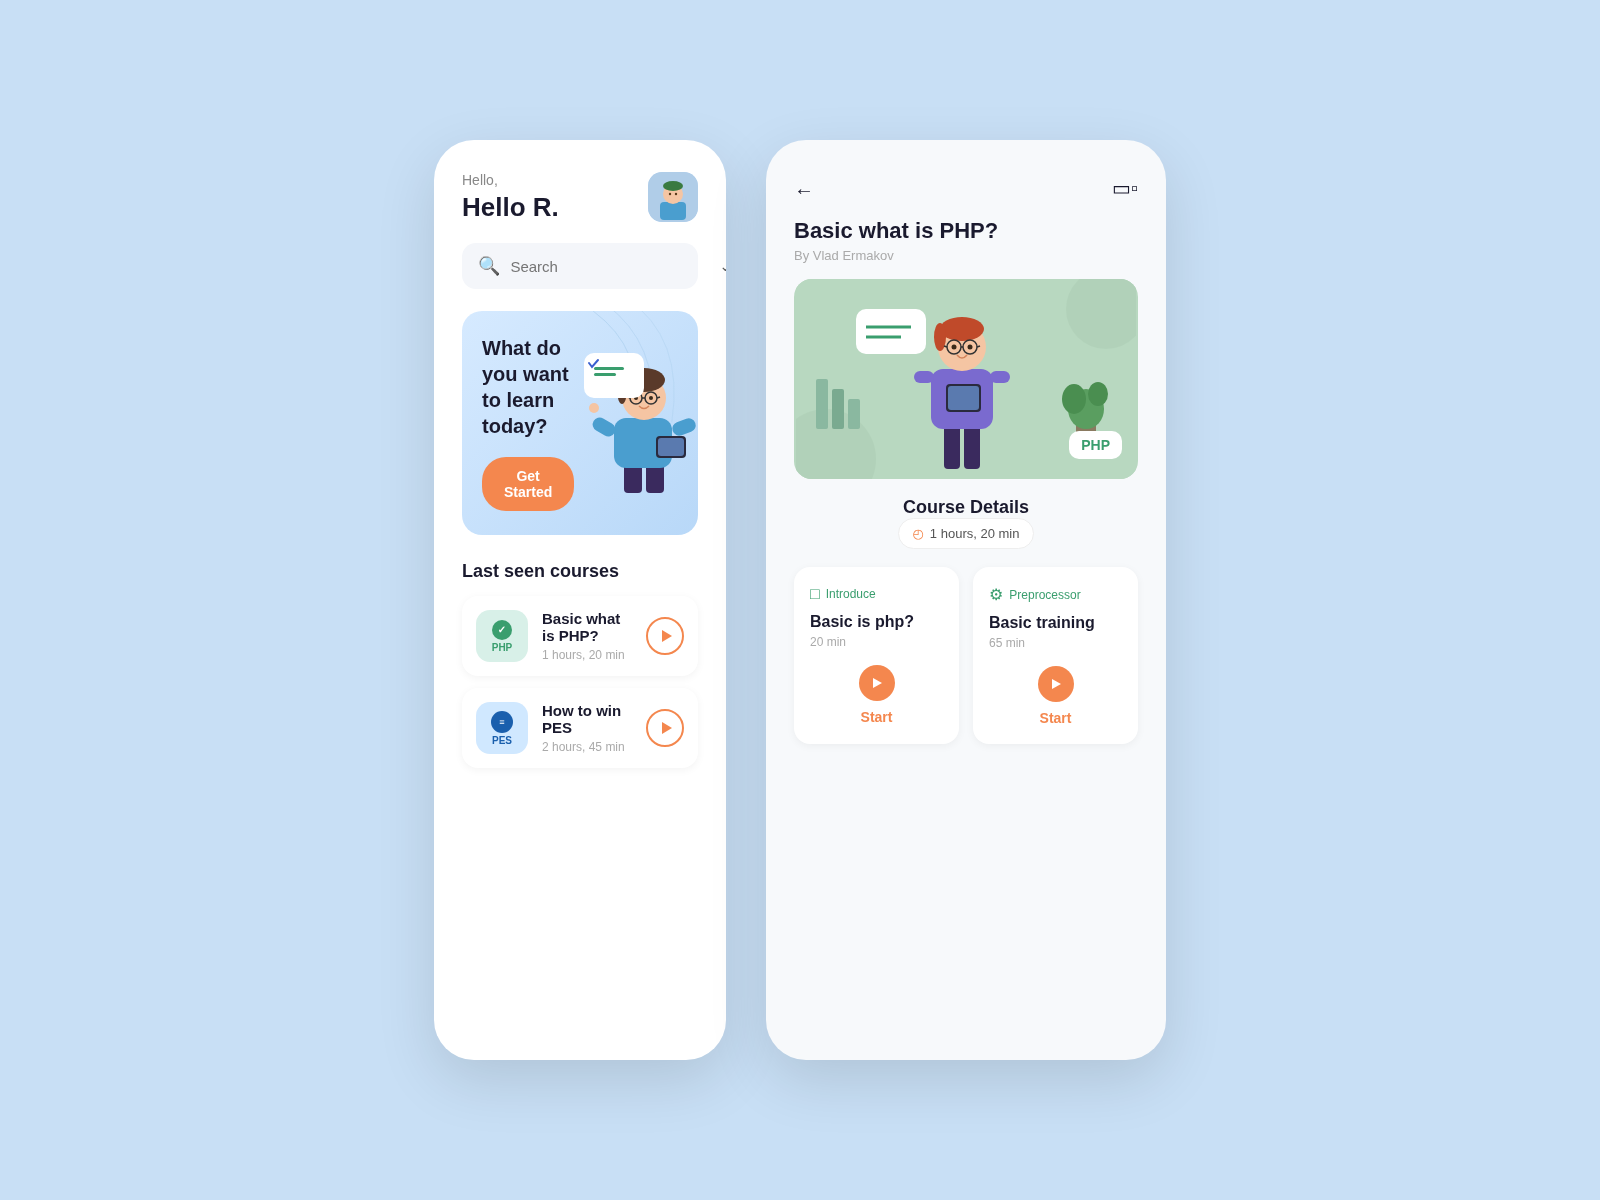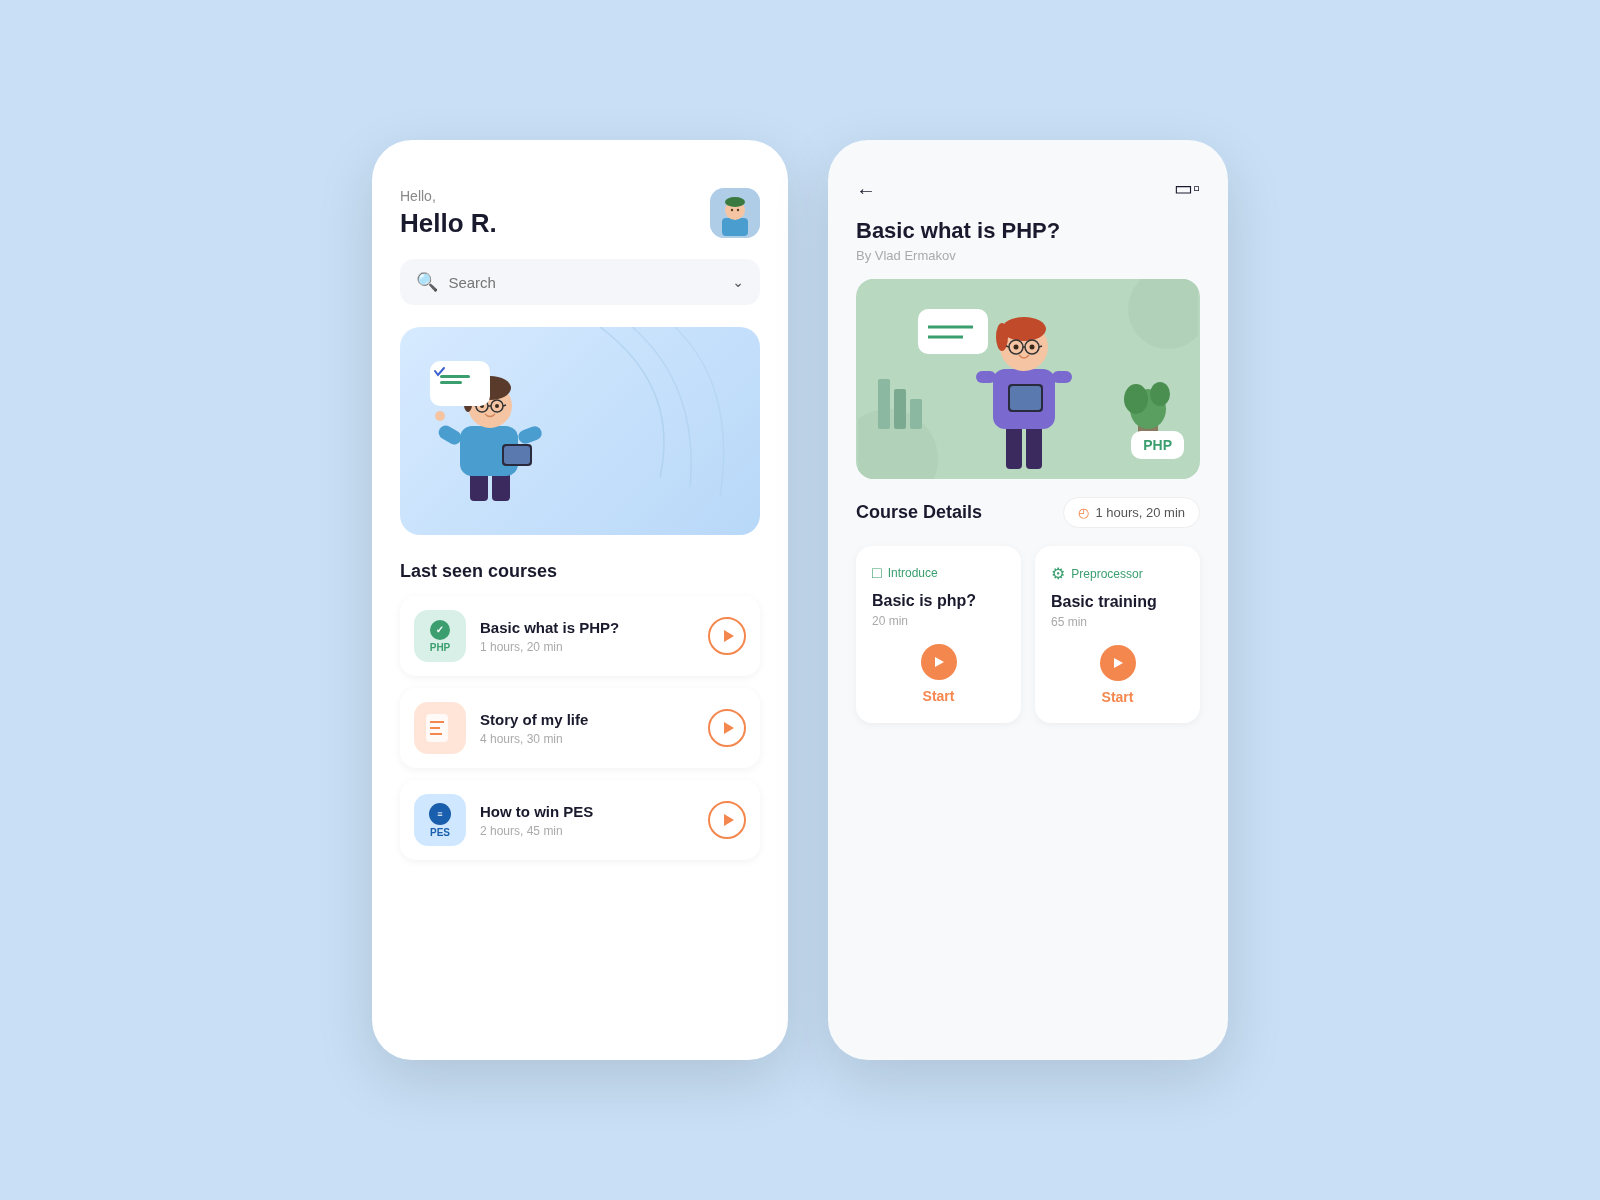--- a/index.html
+++ b/index.html
@@ -17,23 +17,23 @@
 
     
     .phone {
       background: #fff;
       border-radius: 40px;
       box-shadow: 0 20px 60px rgba(0,0,0,0.12);
       overflow: hidden;
       position: relative;
     }
     .phone-left {
-      width: 416px;
+      width: 292px;
       height: 920px;
-      padding: 48px 28px 28px;
+      padding: 32px 28px 28px;
     }
     .phone-right {
       width: 400px;
       height: 920px;
       padding: 36px 28px 28px;
       background: #f7f9fb;
     }
 
     
     .header-row {
@@ -259,20 +259,21 @@
     }
     .course-description strong {
       color: #1a1a2e;
       font-weight: 700;
     }
     .details-row {
       display: flex;
       align-items: center;
       justify-content: space-between;
       margin-bottom: 18px;
+      flex-direction: column;
     }
     .details-label {
       font-size: 18px;
       font-weight: 800;
       color: #1a1a2e;
     }
     .duration-badge {
       display: flex;
       align-items: center;
       gap: 6px;
@@ -439,20 +440,24 @@
     <span class="chevron-icon">⌄</span>
   </div>
 
   <div class="banner">
 
     <svg class="banner-lines" viewBox="0 0 360 180" xmlns="http://www.w3.org/2000/svg">
       <path d="M 200 0 Q 280 60 260 150" stroke="#a0c8e8" stroke-width="1.5" fill="none" opacity="0.5"></path>
       <path d="M 220 -10 Q 300 50 290 160" stroke="#a0c8e8" stroke-width="1.5" fill="none" opacity="0.4"></path>
       <path d="M 250 -20 Q 340 40 320 170" stroke="#a0c8e8" stroke-width="1.5" fill="none" opacity="0.3"></path>
     </svg>
+    <div class="banner-content">
+      <div class="banner-title">What do you want to learn today?</div>
+      <button class="get-started-btn">Get Started</button>
+    </div>
 
     <div class="banner-illustration">
 
       <svg width="60" height="45" style="position:absolute;top:10px;left:10px;z-index:2;">
         <rect width="60" height="45" rx="10" fill="#fff" filter="url(#shadow)"></rect>
         <rect x="10" y="14" width="30" height="3" rx="1.5" fill="#3a9e6e"></rect>
         <rect x="10" y="20" width="22" height="3" rx="1.5" fill="#3a9e6e"></rect>
         <polyline points="5,10 8,14 14,7" stroke="#3a5fcf" stroke-width="2" fill="none" stroke-linecap="round"></polyline>
       </svg>
 
@@ -502,39 +507,20 @@
     </div>
     <div class="course-info">
       <div class="course-name">Basic what is PHP?</div>
       <div class="course-duration">1 hours, 20 min</div>
     </div>
     <div class="play-btn-circle">
       <div class="play-triangle"></div>
     </div>
   </div>
 
-  <div class="course-card">
-    <div class="course-thumb story-thumb">
-      <div class="story-thumb-inner">
-        <svg width="36" height="36" viewBox="0 0 36 36">
-          <rect x="4" y="4" width="22" height="28" rx="4" fill="#fff" opacity="0.8"></rect>
-          <line x1="8" y1="12" x2="22" y2="12" stroke="#f4874e" stroke-width="2"></line>
-          <line x1="8" y1="18" x2="18" y2="18" stroke="#f4874e" stroke-width="2"></line>
-          <line x1="8" y1="24" x2="20" y2="24" stroke="#f4874e" stroke-width="2"></line>
-        </svg>
-      </div>
-    </div>
-    <div class="course-info">
-      <div class="course-name">Story of my life</div>
-      <div class="course-duration">4 hours, 30 min</div>
-    </div>
-    <div class="play-btn-circle">
-      <div class="play-triangle"></div>
-    </div>
-  </div>
 
   <div class="course-card">
     <div class="course-thumb pes-thumb">
       <div class="pes-thumb-inner">
         <div class="pes-icon-wrap">≡</div>
         <span class="pes-label-small">PES</span>
       </div>
     </div>
     <div class="course-info">
       <div class="course-name">How to win PES</div>

